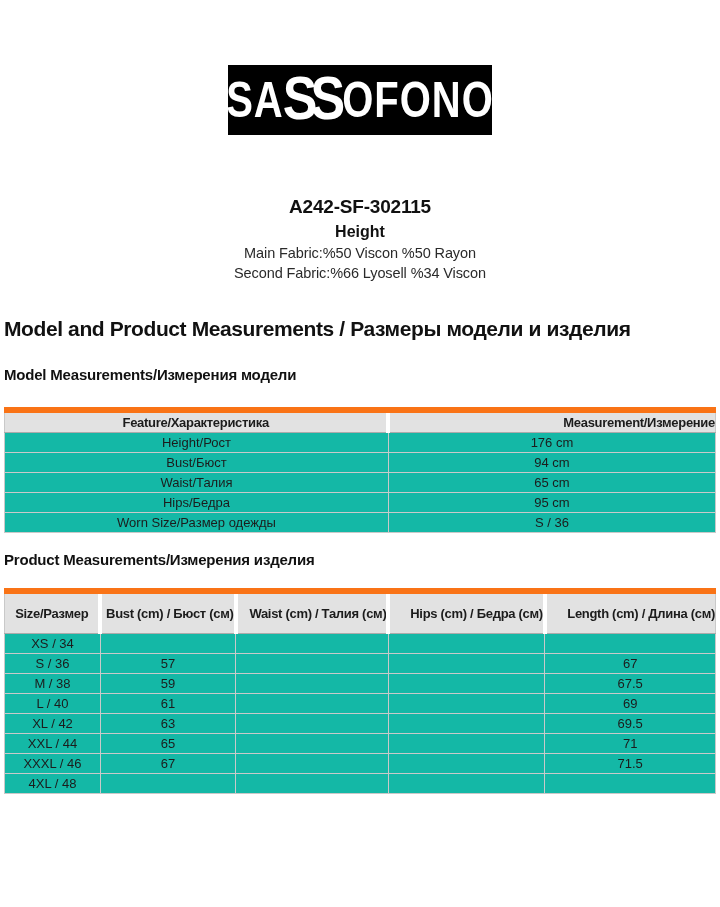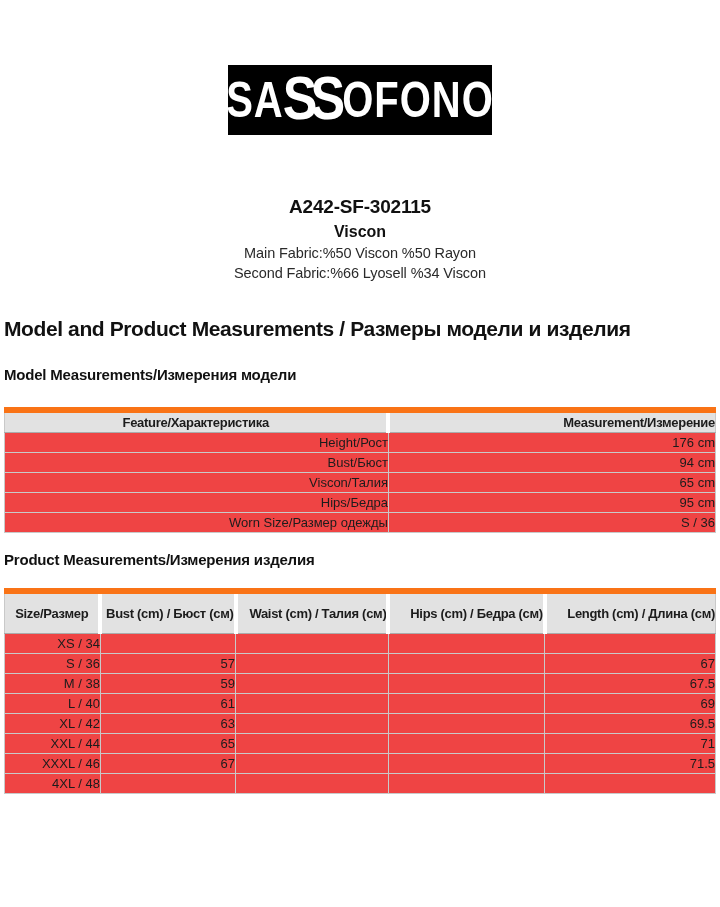--- a/index.html
+++ b/index.html
@@ -58,21 +58,21 @@
   }
   .model-table   { top:407px; }
   .product-table { top:588px; }
   th, td { text-align:center; vertical-align:middle; overflow:hidden; white-space:nowrap; }
   th {
     background:#e2e2e2; font-weight:bold; font-size:13px; letter-spacing:-0.3px;
     border-top:6px solid #f97316;
     border-bottom:1px solid #ababab;
   }
   th + th { border-left:4px solid #ffffff;text-align:right; }
-  td { border:1px solid #c9c9c9; background:#ef4444;text-align:right; }
+  td { border:1px solid #c9c9c9; background:#14b8a6; }
   table { border:1px solid #c9c9c9; }
   .model-table th { height:22px; }
   .model-table td { height:20px; }
   .product-table th { height:42px; }
   .product-table td { height:20px; }
   .model-table   col:nth-child(1) { width:54%; }
   .model-table   col:nth-child(2) { width:46%; }
   .product-table col:nth-child(1) { width:13.5%; }
   .product-table col:nth-child(2) { width:19%; }
   .product-table col:nth-child(3) { width:21.5%; }
@@ -85,21 +85,21 @@
 <div class="page">
 
   <div class="logo">
     <span class="logo-pre">SA</span>
     <span class="logo-mid">SS</span>
     <span class="logo-post">OFONO</span>
   </div>
 
   <div class="product-info">
     <div class="product-code">A242-SF-302115</div>
-    <div class="product-name">Viscon</div>
+    <div class="product-name">Height</div>
     <div class="fabric-line">Main Fabric:%50 Viscon %50 Rayon</div>
     <div class="fabric-line">Second Fabric:%66 Lyosell %34 Viscon</div>
   </div>
 
   <div class="main-heading">Model and Product Measurements / Размеры модели и изделия</div>
 
   <div class="section-heading sub1">Model Measurements/Измерения модели</div>
 
   <table class="model-table">
     <colgroup>
@@ -115,21 +115,21 @@
     <tbody>
       <tr>
         <td>Height/Рост</td>
         <td>176 cm</td>
       </tr>
       <tr>
         <td>Bust/Бюст</td>
         <td>94 cm</td>
       </tr>
       <tr>
-        <td>Viscon/Талия</td>
+        <td>Waist/Талия</td>
         <td>65 cm</td>
       </tr>
       <tr>
         <td>Hips/Бедра</td>
         <td>95 cm</td>
       </tr>
       <tr>
         <td>Worn Size/Размер одежды</td>
         <td>S / 36</td>
       </tr>

